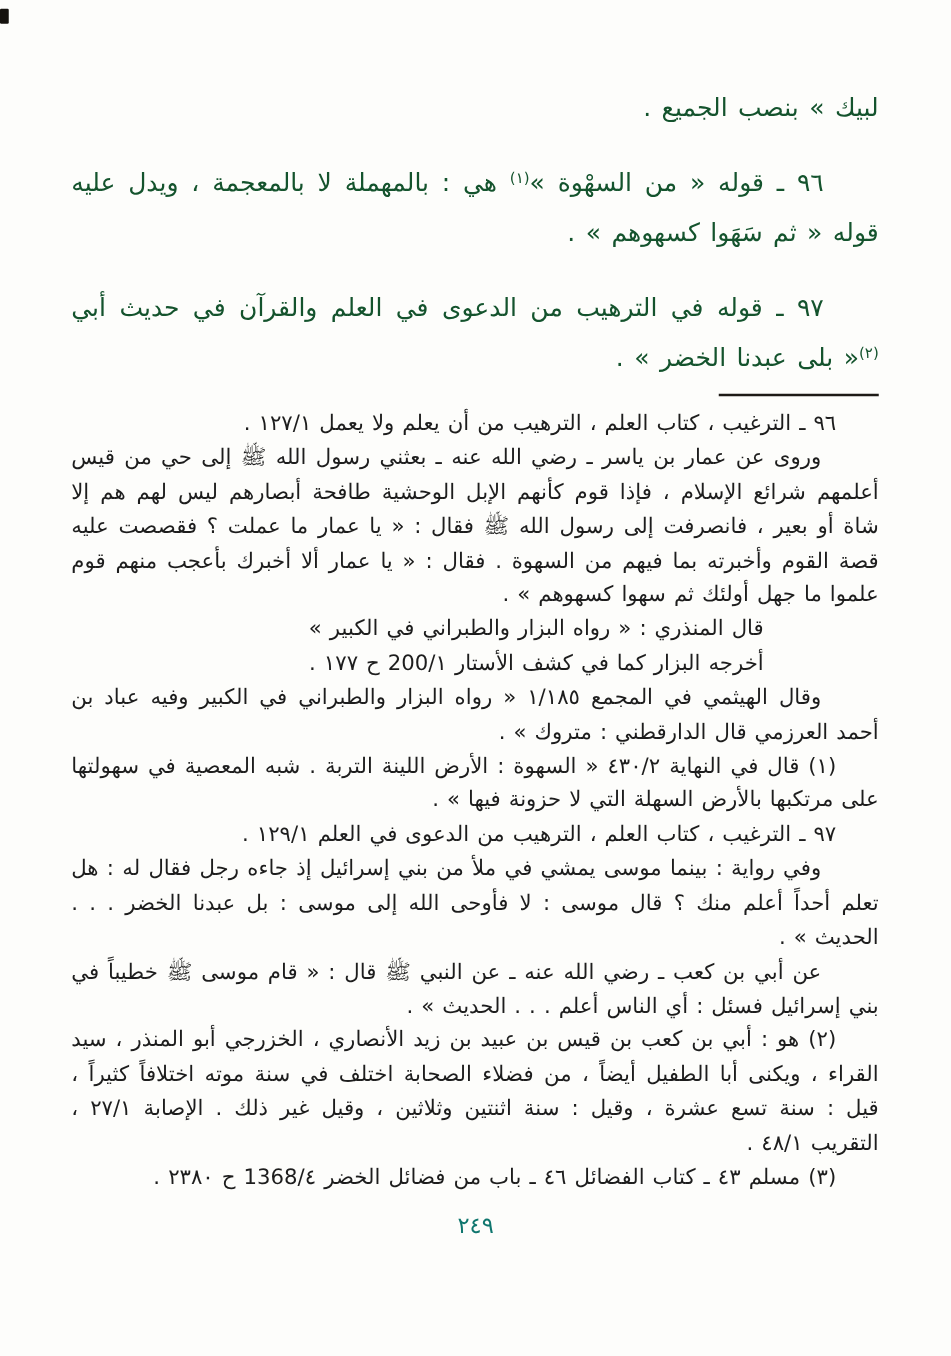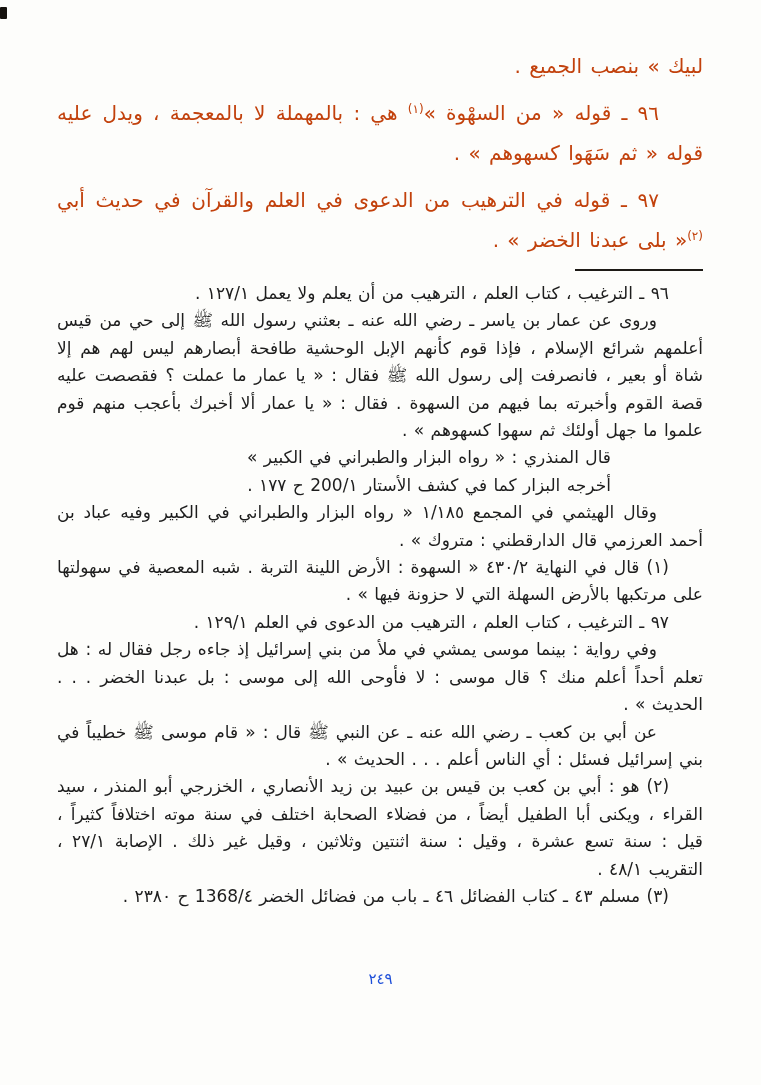--- a/index.html
+++ b/index.html
@@ -30,23 +30,24 @@
     position: absolute;
     top: 46px;
     right: 58px;
     width: 646px;
   }
   
   .main-text p.mp {
     font-size: 20px;
     line-height: 40px;
     text-align: justify;
-    color: #c2410c;
+    color: #14532d;
     margin-bottom: 7px;
     word-spacing: 2px;
+    margin-top: 20px;
   }
   .main-text p.indent { text-indent: 44px; }
   sup.ref {
     font-size: 12px;
     line-height: 0;
     vertical-align: 7px;
     letter-spacing: 0;
   }
   
   hr.fn-rule {
@@ -68,22 +69,22 @@
   .footnotes .indent-sm { text-indent: 34px; }
   .footnotes .indent-md { text-indent: 46px; }
   .footnotes .indent-lg { text-indent: 92px; }
   
   .page-number {
     position: absolute;
     top: 970px;
     left: 0;
     right: 0;
     text-align: center;
-    font-size: 15px;
-    color: #1d4ed8;
+    font-size: 18px;
+    color: #0f766e;
   }
 </style>
 </head>
 <body>
 
 <div class="page">
 
   <div class="speck"></div>
 
   <main class="content">

